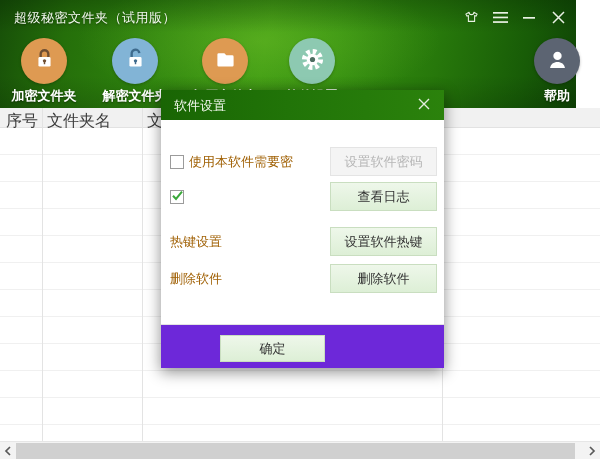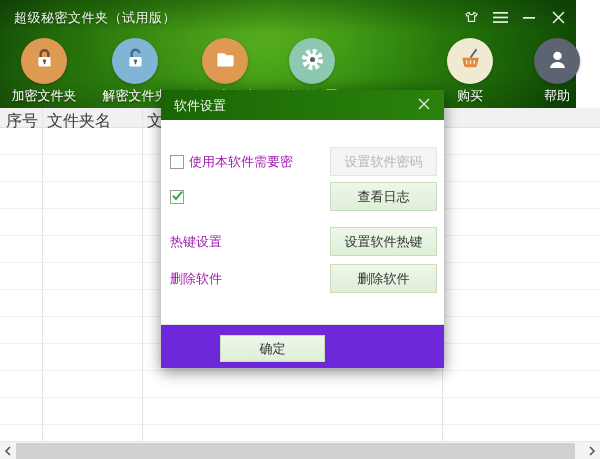--- a/index.html
+++ b/index.html
@@ -14,21 +14,21 @@
       radial-gradient(ellipse 260px 90px at 45% 38%, rgba(150,220,60,.28), rgba(150,220,60,0) 70%),
       linear-gradient(100deg,#174f08 0%,#256f0a 12%,#2f850e 28%,#3d9a12 46%,#359110 58%,#27780b 75%,#185c07 90%,#0f4405 100%);
   }
   .topbar::before { content:""; position:absolute; inset:0;
       background:linear-gradient(180deg, rgba(0,25,0,.28), rgba(0,25,0,0) 30%, rgba(0,25,0,0) 70%, rgba(0,25,0,.18)); }
   .win-title { position:absolute; left:14px; top:9px; font-size:13px; color:#f2f7ee; letter-spacing:.5px; text-shadow:0 1px 2px rgba(0,0,0,.4); }
   .win-controls { position:absolute; right:8px; top:10px; display:flex; align-items:center; gap:9px; }
   .wc-btn { width:20px; height:18px; display:flex; align-items:center; justify-content:center; cursor:pointer; }
 
   
-  .tb-item { position:absolute; top:38px; width:90px; text-align:center; cursor:pointer; }
+  .tb-item { position:absolute; top:38px; width:90px; text-align:center; cursor:pointer;font-weight:bold; }
   .tb-circle { width:46px; height:46px; border-radius:50%; margin:0 auto; display:flex; align-items:center; justify-content:center; box-shadow:0 1px 3px rgba(0,0,0,.25); }
   .tb-label { margin-top:3px; font-size:13px; color:#fff; text-shadow:0 1px 2px rgba(0,0,0,.45); white-space:nowrap; }
 
   
   .thead { position:absolute; left:0; top:108px; width:600px; height:20px; background:#f1f1f1; border-bottom:1px solid #e2e2e2; font-size:16px; color:#3c3c3c; }
   .th { position:absolute; top:3px; white-space:nowrap; }
   .tbody { position:absolute; left:0; top:128px; width:600px; height:313px; background:#fff; overflow:hidden; }
   .trow { height:27px; border-bottom:1px solid #f0f0f0; }
   .vline { position:absolute; top:108px; width:1px; height:333px; background:#e3e3e3; }
 
@@ -38,21 +38,21 @@
   .scroll-thumb { position:absolute; left:16px; top:1px; width:559px; height:16px; background:#d0d0d0; cursor:pointer; }
 
   
   .dialog { position:absolute; left:161px; top:90px; width:283px; height:278px; background:#fff; box-shadow:0 4px 14px rgba(0,0,0,.45); z-index:10; }
   .dlg-titlebar { position:absolute; left:0; top:0; width:283px; height:30px;
       background:linear-gradient(90deg,#196504 0%,#217408 45%,#2b820c 100%); }
   .dlg-title { position:absolute; left:13px; top:7px; font-size:13px; color:#f0f6ec; }
   .dlg-close { position:absolute; right:10px; top:6px; width:20px; height:18px; display:flex; align-items:center; justify-content:center; cursor:pointer; }
   .drow { position:absolute; left:9px; right:7px; height:29px; display:flex; align-items:center; }
   .cb { width:14px; height:14px; background:#fff; border:1px solid #9b9b9b; margin-right:5px; flex:0 0 auto; display:flex; align-items:center; justify-content:center; cursor:pointer; }
-  .dlabel { font-size:13px; color:#a21caf; white-space:nowrap; }
+  .dlabel { font-size:13px; color:#a16207; white-space:nowrap; }
   .dbtn { margin-left:auto; width:107px; height:29px; font-size:13px; color:#333; font-family:inherit;
       background:linear-gradient(180deg,#eef7ea,#ddefd6); border:1px solid #c9dec0; cursor:pointer; }
   .dbtn.disabled { background:#f4f4f4; border:1px solid #e4e4e4; color:#b6b6b6; cursor:default;font-family:Liberation Mono, monospace; }
   .dlg-footer { position:absolute; left:0; top:234px; width:283px; height:44px; background:#6d28d9; border-top:1px solid #e3e3e3; }
   .fbtn { position:absolute; top:10px; width:105px; height:27px; font-size:13px; color:#333; font-family:inherit;
       background:linear-gradient(180deg,#eef7ea,#ddefd6); border:1px solid #c9dec0; cursor:pointer; }
 </style>
 </head>
 <body>
 
@@ -141,32 +141,20 @@
           <svg width="27" height="27" viewBox="0 0 24 24">
               <circle cx="12" cy="12" r="7.2" fill="none" stroke="#fff" stroke-width="4.4" stroke-dasharray="3.25 2.4"></circle>
               <circle cx="12" cy="12" r="5.2" fill="#fff"></circle>
               <circle cx="12" cy="12" r="2.3" fill="#4e6e62"></circle>
             </svg>
         </span>
       </div>
       <div class="tb-label">软件设置</div>
     </div>
 
-    <div class="tb-item" style="left:425px">
-      <div class="tb-circle" style="background: rgb(241, 234, 211);">
-        <span>
-          <svg width="27" height="27" viewBox="0 0 24 24">
-              <path d="M12.4 9.8l4.5-6.4" stroke="#4f6b84" stroke-width="1.7" fill="none" stroke-linecap="round"></path>
-              <path d="M4.6 10.4h14.8l-1.7 7.2a1.6 1.6 0 0 1-1.6 1.2H7.9a1.6 1.6 0 0 1-1.6-1.2z" fill="#e08a3c"></path>
-              <path d="M8.6 12.6v3.6M12 12.6v3.6M15.4 12.6v3.6" stroke="#f6efd9" stroke-width="1.2" fill="none"></path>
-            </svg>
-        </span>
-      </div>
-      <div class="tb-label">购买</div>
-    </div>
 
     <div class="tb-item" style="left:512px">
       <div class="tb-circle" style="background: rgb(92, 100, 114);">
         <span>
           <svg width="27" height="27" viewBox="0 0 24 24">
               <circle cx="12" cy="8.8" r="3.7" fill="#fff"></circle>
               <path d="M5.4 19.6c.4-3.4 3.2-5.4 6.6-5.4s6.2 2 6.6 5.4z" fill="#fff"></path>
             </svg>
         </span>
       </div>

